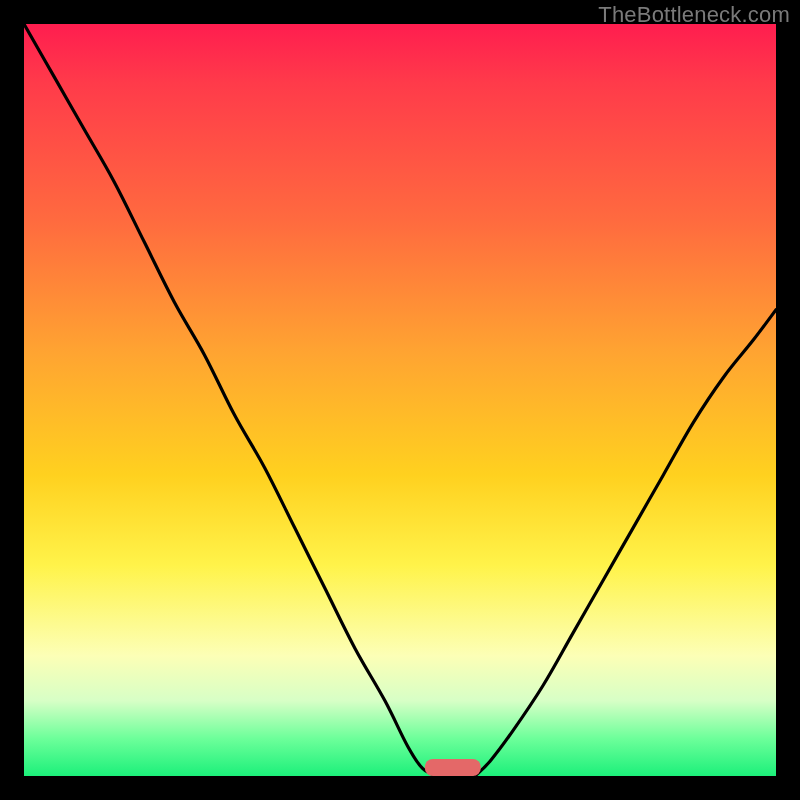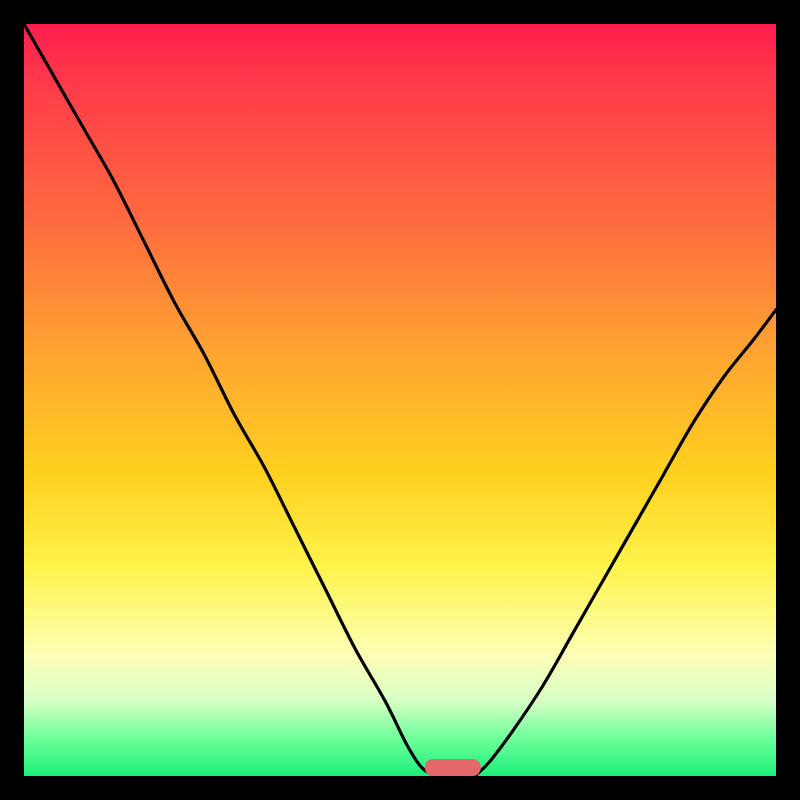--- a/index.html
+++ b/index.html
@@ -64,20 +64,21 @@
     border-radius: 8px;
     bottom: 0px;
     transform: translate(-50%, 0);
   }
 </style>
 </head>
 <body>
 
 <div class="frame">
 
+  <div class="attribution">TheBottleneck.com</div>
 
   <div class="plot-area">
 
     <svg class="curve" viewBox="0 0 752 752" preserveAspectRatio="none">
       <path id="left-path" fill="none" stroke="#000" stroke-width="3.2" stroke-linecap="round" stroke-linejoin="round" d="M 0.00 0.00 C 5.41 9.48, 19.25 33.69, 30.08 52.64 C 40.91 71.59, 49.33 86.33, 60.16 105.28 C 70.99 124.23, 79.41 137.62, 90.24 157.92 C 101.07 178.22, 109.49 196.42, 120.32 218.08 C 131.15 239.74, 139.57 257.94, 150.40 278.24 C 161.23 298.54, 169.65 310.58, 180.48 330.88 C 191.31 351.18, 199.73 370.74, 210.56 391.04 C 221.39 411.34, 229.81 423.38, 240.64 443.68 C 251.47 463.98, 259.89 482.18, 270.72 503.84 C 281.55 525.50, 289.97 542.34, 300.80 564.00 C 311.63 585.66, 320.05 603.86, 330.88 624.16 C 341.71 644.46, 351.48 659.20, 360.96 676.80 C 370.44 694.40, 376.75 709.74, 383.52 721.92 C 390.29 734.10, 393.15 739.07, 398.56 744.48 C 403.97 749.89, 410.89 750.65, 413.60 752.00"></path>
       <path id="right-path" fill="none" stroke="#000" stroke-width="3.2" stroke-linecap="round" stroke-linejoin="round" d="M 451.20 752.00 C 453.91 749.29, 459.47 745.08, 466.24 736.96 C 473.01 728.84, 479.32 720.42, 488.80 706.88 C 498.28 693.34, 508.05 679.36, 518.88 661.76 C 529.71 644.16, 538.13 628.07, 548.96 609.12 C 559.79 590.17, 568.21 575.43, 579.04 556.48 C 589.87 537.53, 598.29 522.79, 609.12 503.84 C 619.95 484.89, 628.37 470.15, 639.20 451.20 C 650.03 432.25, 658.45 416.16, 669.28 398.56 C 680.11 380.96, 688.53 368.33, 699.36 353.44 C 710.19 338.55, 719.96 328.02, 729.44 315.84 C 738.92 303.66, 747.94 291.17, 752.00 285.76"></path>
     </svg>
 
     <div class="marker" id="min-marker" style="left: 428.64px; width: 56.4px;"></div>
   </div>

